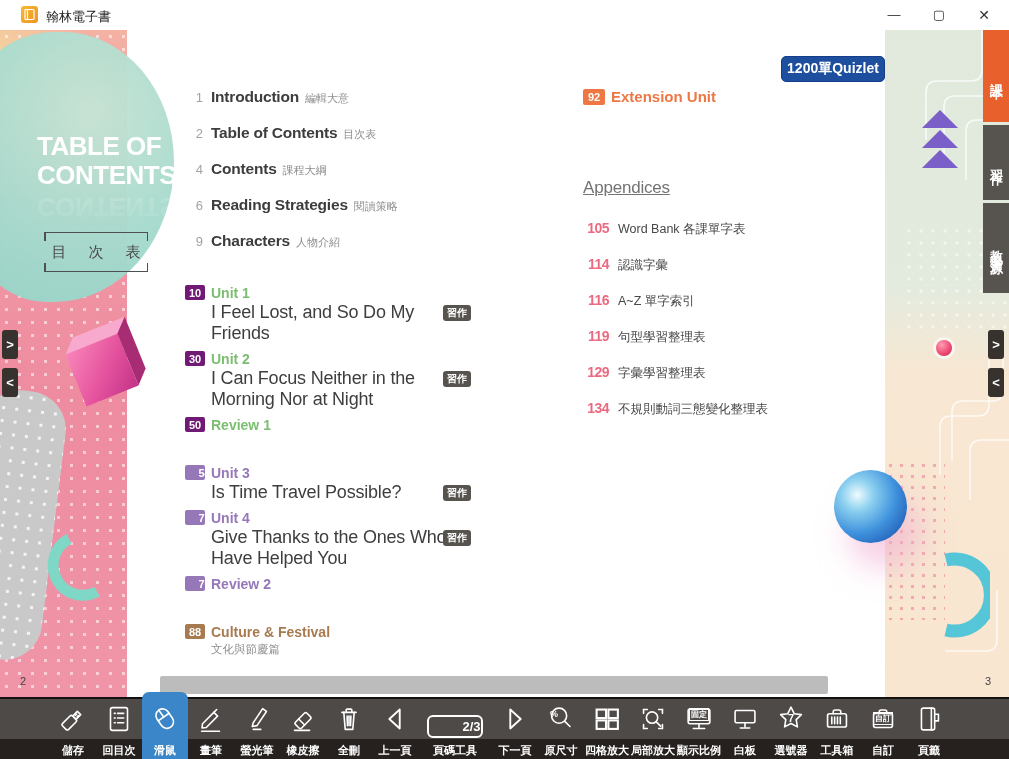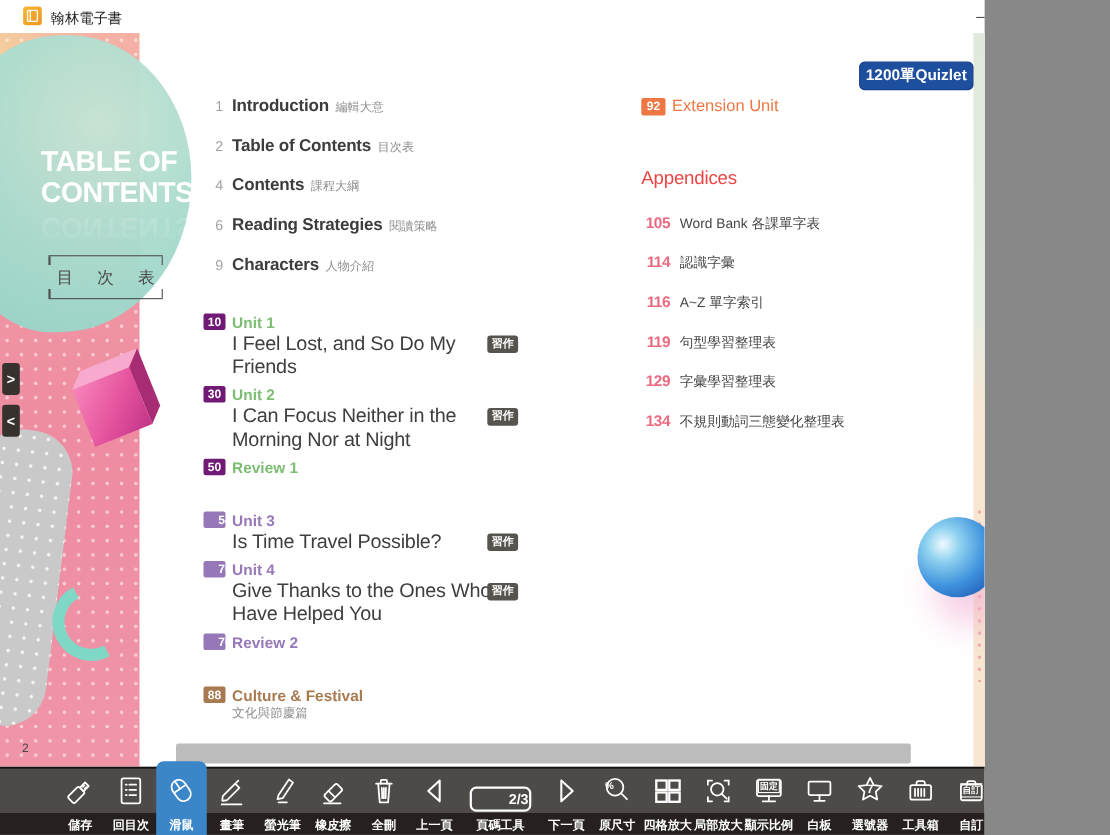--- a/index.html
+++ b/index.html
@@ -1,18 +1,18 @@
 <!DOCTYPE html>
 <html><head>
 <meta charset="utf-8">
 <title>翰林電子書</title>
 <style>
   html,body{margin:0;padding:0;background:#888;}
   *{box-sizing:border-box;font-family:"Liberation Sans","DejaVu Sans",sans-serif;}
-  .app{position:relative;width:895px;height:759px;background:#fff;overflow:hidden;}
+  .app{position:relative;width:1009px;height:759px;background:#fff;overflow:hidden;}
 
   
   .titlebar{position:absolute;left:0;top:0;width:100%;height:30px;background:#fff;z-index:60;}
   .app-icon{position:absolute;left:21px;top:6px;width:17px;height:17px;border-radius:3px;
     background:linear-gradient(135deg,#f7b733,#ef9522);}
   .app-icon svg{position:absolute;left:2px;top:2px;}
   .app-title{position:absolute;left:46px;top:8px;font-size:13px;color:#222;}
   .win-btn{position:absolute;top:0;width:36px;height:30px;text-align:center;line-height:30px;
     font-size:13px;color:#333;cursor:default;}
   .win-min{left:876px;} .win-max{left:921px;} .win-close{left:966px;font-size:14px;}
@@ -125,22 +125,22 @@
   .p .unit-badge{background:#9678b8;padding-left:19px;} .p .unit-title{color:#9678b8;}
   .b .unit-badge{background:#a87a50;} .b .unit-title{color:#a87a50;}
   .unit-zh{font-size:11.5px;color:#8f8f8f;line-height:17px;}
   .gap-s{height:16px;} .gap-m{height:22px;}
 
   
   .toc-right{position:absolute;left:583px;top:58px;width:300px;z-index:5;}
   .ext-row{position:relative;padding-left:28px;}
   .ext-badge{position:absolute;left:0;top:1px;width:22px;height:16px;border-radius:2px;background:#ee7743;
     color:#fff;font-size:11px;font-weight:700;display:flex;align-items:center;justify-content:center;}
-  .ext-title{font-size:15px;font-weight:400;color:#ee7743;line-height:18px;}
-  .apx-heading{margin-top:46px;font-size:17px;color:#ef4444;letter-spacing:-.2px;}
+  .ext-title{font-size:15px;font-weight:700;color:#ee7743;line-height:18px;}
+  .apx-heading{margin-top:72px;font-size:17px;color:#737373;letter-spacing:-.2px;text-decoration:underline;}
   .apx-list{margin-top:22px;}
   .apx-row{display:flex;align-items:baseline;margin-bottom:17px;height:19px;}
   .apx-num{width:26px;text-align:right;font-size:14px;font-weight:700;color:#ec6a80;flex:none;letter-spacing:-.5px;}
   .apx-title{margin-left:9px;font-size:12.5px;color:#474747;white-space:nowrap;}
 
   
   .toolbar{position:absolute;left:0;top:697px;width:1009px;height:62px;z-index:20;
     background:linear-gradient(to bottom,#4e4a48 0,#4e4a48 40px,#26211f 40px,#26211f 100%);
     border-top:2px solid #141210;display:flex;padding-left:50px;}
   .titem{width:46px;height:62px;display:flex;flex-direction:column;align-items:center;cursor:pointer;position:relative;}

